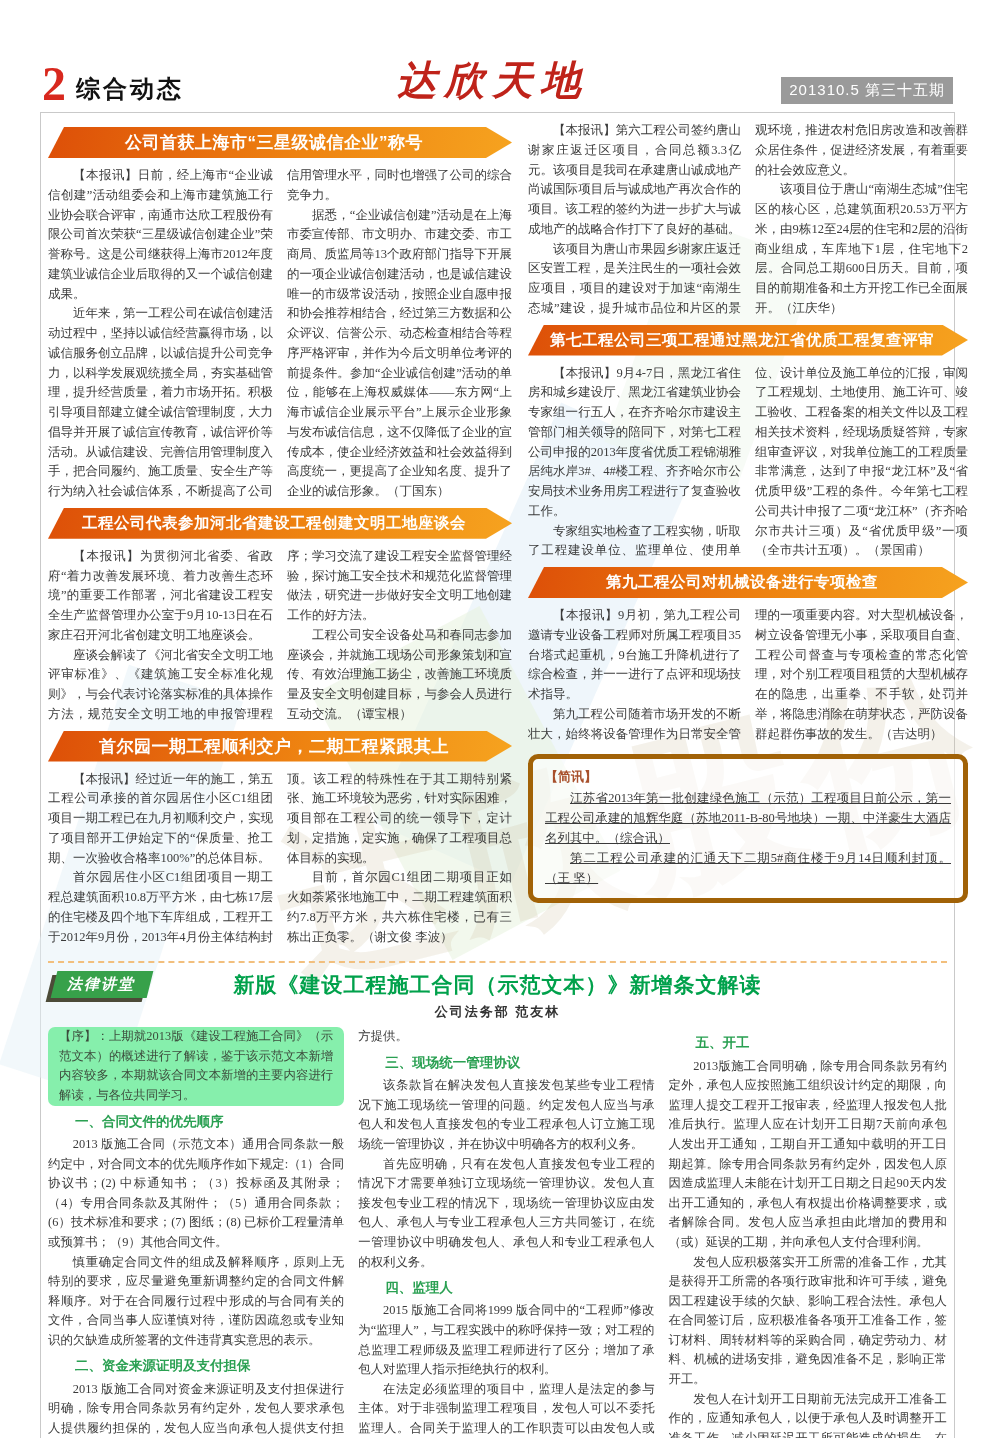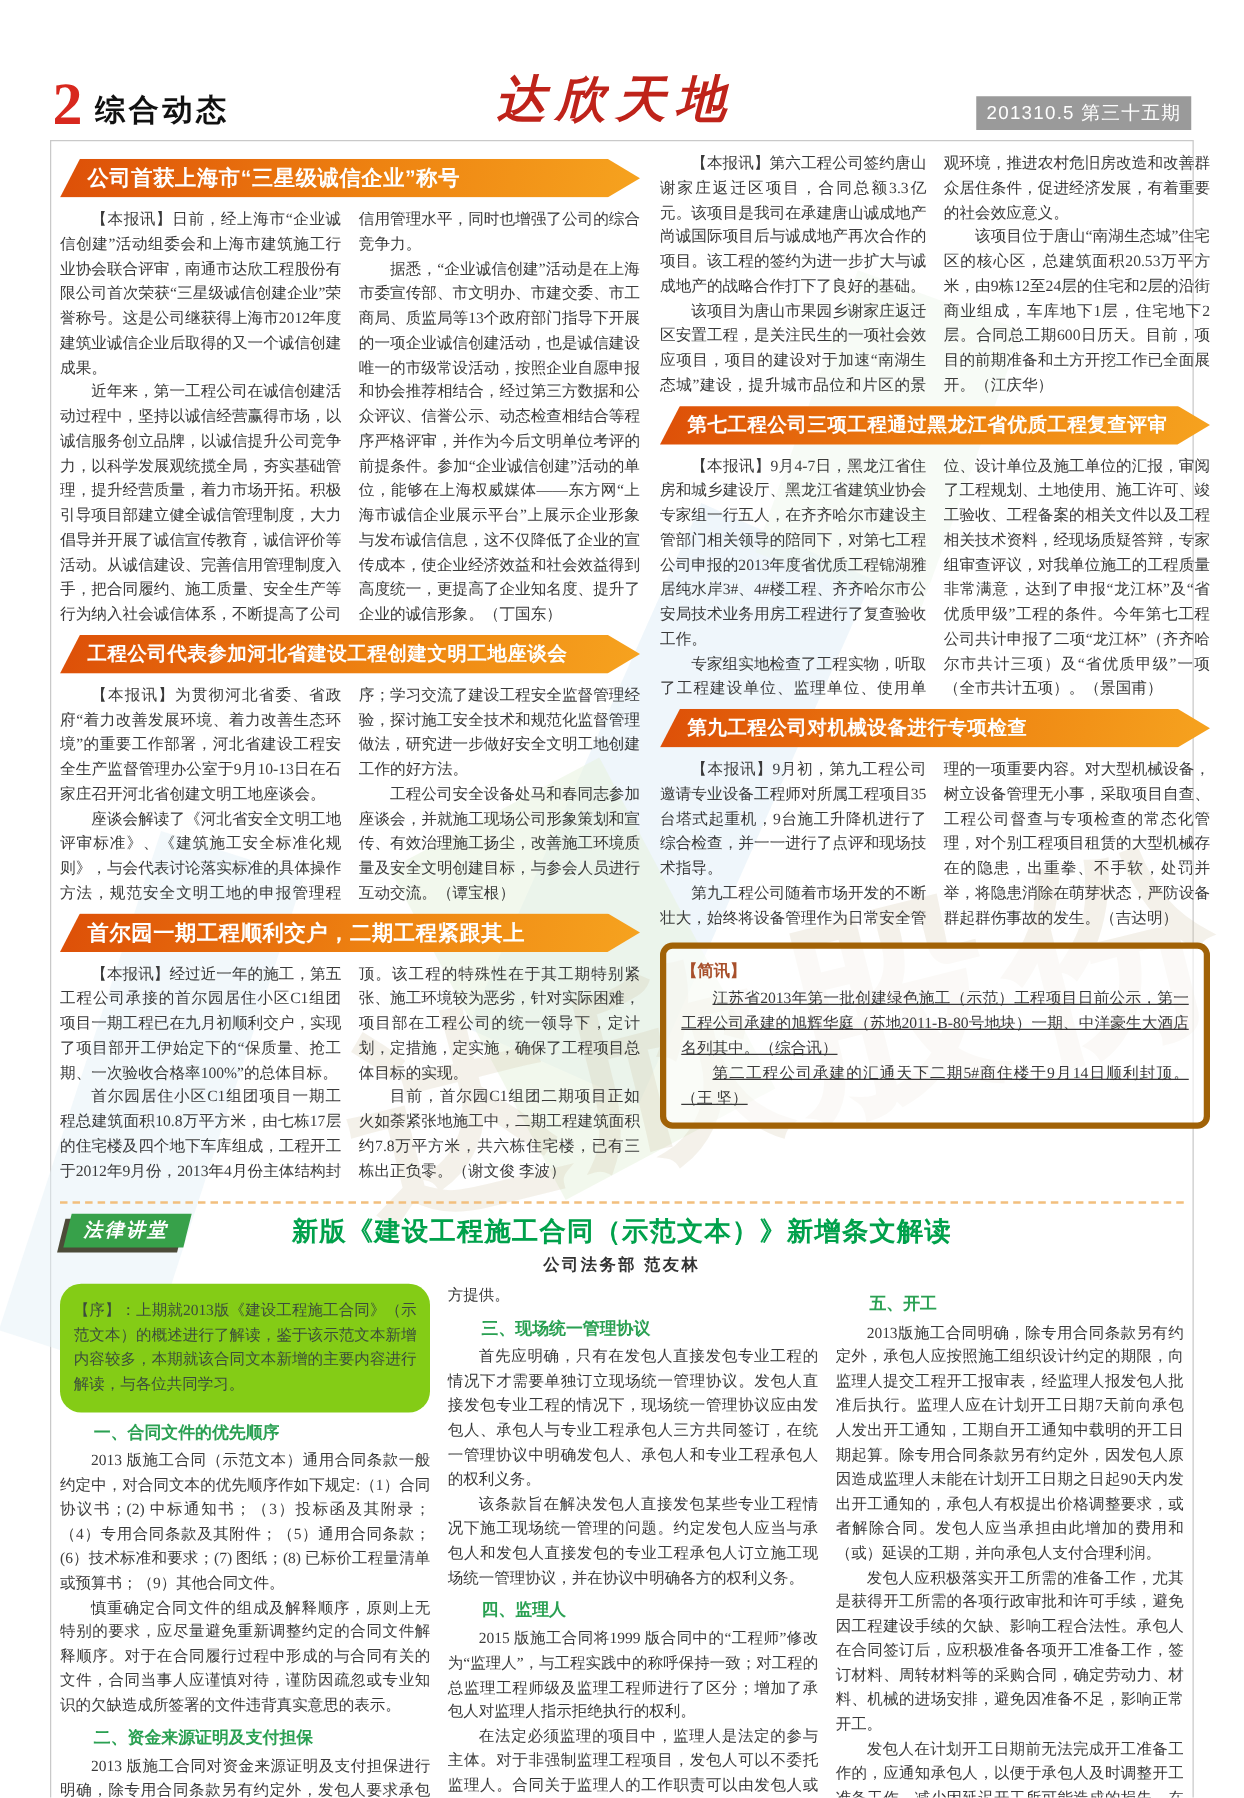--- a/index.html
+++ b/index.html
@@ -45,21 +45,21 @@
   .wm-text{
     left:230px;top:600px;width:720px;text-align:center;
     font-family:"DejaVu Serif",serif;font-weight:bold;font-size:170px;
     color:rgba(205,193,158,0.22);transform:rotate(-14deg);letter-spacing:10px;white-space:nowrap;
   }
   .layer{position:relative;z-index:1;}
   
   .news-grid{display:grid;grid-template-columns:464px 1fr;column-gap:16px;}
   .article{margin-bottom:6px;}
   .banner{
-    height:31px;margin:6px 0 8px 0;display:flex;align-items:center;justify-content:flex-start;
+    height:31px;margin:6px 0 8px 0;display:flex;align-items:center;justify-content:center;
     background:linear-gradient(100deg,#dd4f08 0%,#ee8311 55%,#f6a31f 100%);
     clip-path:polygon(16px 0,calc(100% - 26px) 0,100% 50%,calc(100% - 26px) 100%,0 100%);
     padding:0 34px 0 22px;
   }
   .banner span{
     color:#fff;font-family:"Liberation Sans",sans-serif;font-weight:bold;
     font-size:17px;letter-spacing:.5px;white-space:nowrap;
   }
   .banner.small span{font-size:15.5px;}
   .article-body{
@@ -94,21 +94,21 @@
   }
   .law-grid{display:grid;grid-template-columns:1fr 1fr 0.94fr;column-gap:14px;
     font-size:12.4px;line-height:1.58;text-align:justify;color:#3a3a3a;}
   .law-grid p{margin:0;text-indent:2em;}
   .law-grid p.no-indent{text-indent:0;}
   .law-h{
     color:#2aa052;font-family:Liberation Serif, serif;font-weight:bold;
     font-size:13.5px;margin:5px 0 3px 0;text-indent:2em;
   }
   .intro-box{
-    background:#84cc16;border-radius:17px;padding:12px 11px;margin-bottom:4px;
+    background:#86efac;border-radius:7px;padding:0 11px;margin-bottom:4px;
     color:#3c4c3c;text-align:justify;
   }
 </style>
 </head>
 <body>
 
 <div class="header">
   <div class="section-group">
     <span class="page-num">2</span>
     <span class="section-name">综合动态</span>
@@ -213,22 +213,22 @@
         <div class="law-h">一、合同文件的优先顺序</div>
         <p>2013 版施工合同（示范文本）通用合同条款一般约定中，对合同文本的优先顺序作如下规定:（1）合同协议书；(2) 中标通知书；（3）投标函及其附录；（4）专用合同条款及其附件；（5）通用合同条款；(6）技术标准和要求；(7) 图纸；(8) 已标价工程量清单或预算书；（9）其他合同文件。</p>
         <p>慎重确定合同文件的组成及解释顺序，原则上无特别的要求，应尽量避免重新调整约定的合同文件解释顺序。对于在合同履行过程中形成的与合同有关的文件，合同当事人应谨慎对待，谨防因疏忽或专业知识的欠缺造成所签署的文件违背真实意思的表示。</p>
         <div class="law-h">二、资金来源证明及支付担保</div>
         <p>2013 版施工合同对资金来源证明及支付担保进行明确，除专用合同条款另有约定外，发包人要求承包人提供履约担保的，发包人应当向承包人提供支付担保。该条文旨在要求发包人证明其具有按合同约定支付工程价款的能力，并最终避免因资金不足终止工程建设或拖欠工程款。</p>
 
       </div>
       <div>
         <p class="no-indent">方提供。</p>
         <div class="law-h">三、现场统一管理协议</div>
+        <p>该条款旨在解决发包人直接发包某些专业工程情况下施工现场统一管理的问题。约定发包人应当与承包人和发包人直接发包的专业工程承包人订立施工现场统一管理协议，并在协议中明确各方的权利义务。</p>
         <p>首先应明确，只有在发包人直接发包专业工程的情况下才需要单独订立现场统一管理协议。发包人直接发包专业工程的情况下，现场统一管理协议应由发包人、承包人与专业工程承包人三方共同签订，在统一管理协议中明确发包人、承包人和专业工程承包人的权利义务。</p>
-        <p>该条款旨在解决发包人直接发包某些专业工程情况下施工现场统一管理的问题。约定发包人应当与承包人和发包人直接发包的专业工程承包人订立施工现场统一管理协议，并在协议中明确各方的权利义务。</p>
         <div class="law-h">四、监理人</div>
         <p>2015 版施工合同将1999 版合同中的“工程师”修改为“监理人”，与工程实践中的称呼保持一致；对工程的总监理工程师级及监理工程师进行了区分；增加了承包人对监理人指示拒绝执行的权利。</p>
         <p>在法定必须监理的项目中，监理人是法定的参与主体。对于非强制监理工程项目，发包人可以不委托监理人。合同关于监理人的工作职责可以由发包人或其聘请的工程管理人、工程造价咨询人行使。</p>
 
       </div>
       <div>
         <div class="law-h">五、开工</div>
         <p>2013版施工合同明确，除专用合同条款另有约定外，承包人应按照施工组织设计约定的期限，向监理人提交工程开工报审表，经监理人报发包人批准后执行。监理人应在计划开工日期7天前向承包人发出开工通知，工期自开工通知中载明的开工日期起算。除专用合同条款另有约定外，因发包人原因造成监理人未能在计划开工日期之日起90天内发出开工通知的，承包人有权提出价格调整要求，或者解除合同。发包人应当承担由此增加的费用和（或）延误的工期，并向承包人支付合理利润。</p>
         <p>发包人应积极落实开工所需的准备工作，尤其是获得开工所需的各项行政审批和许可手续，避免因工程建设手续的欠缺、影响工程合法性。承包人在合同签订后，应积极准备各项开工准备工作，签订材料、周转材料等的采购合同，确定劳动力、材料、机械的进场安排，避免因准备不足，影响正常开工。</p>
         <p>发包人在计划开工日期前无法完成开工准备工作的，应通知承包人，以便于承包人及时调整开工准备工作，减少因延迟开工所可能造成的损失。在发包人无法按照合同约定完成开工准备工作的情况下，承包人应采取有效措施，避免损失的扩大。</p>

